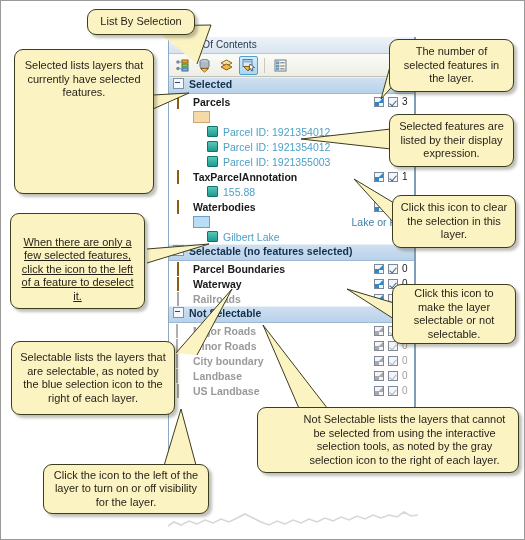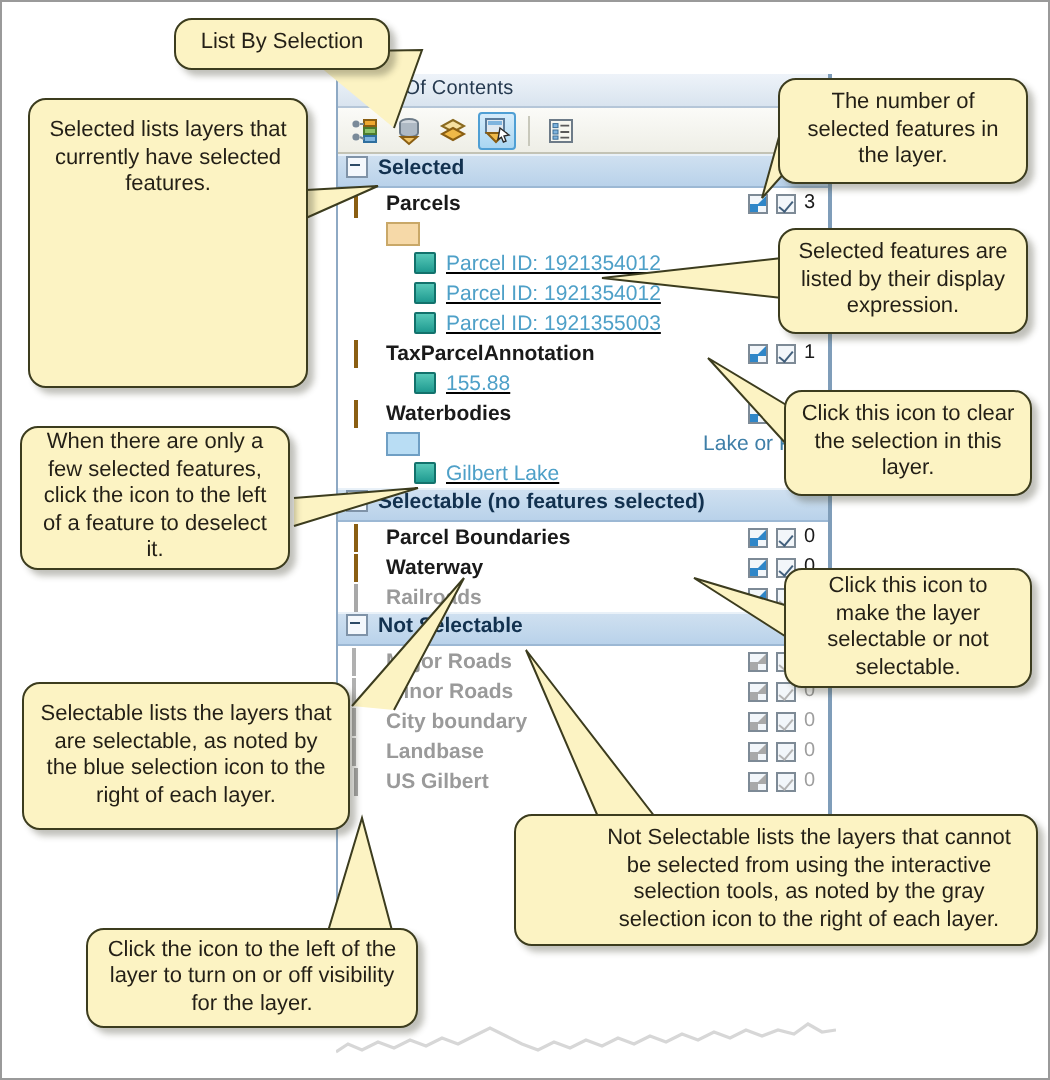--- a/index.html
+++ b/index.html
@@ -69,21 +69,21 @@
     padding-left:4px;position:relative;box-sizing:border-box;
   }
   .row .lbl{flex:1 1 auto;white-space:nowrap;overflow:hidden;}
   .row.lyr .lbl{font-weight:bold;color:#1a1a1a;}
   .row.lyr.dim .lbl{color:#9a9a9a;}
   .row.sub .lbl{color:#3f7fa8;font-weight:normal;}
   .row.sub.feat .lbl{color:#4ea0c8;}
 
   .ind1{padding-left:6px;}
   .ind2{padding-left:24px;text-align:right;}
-  .ind3{padding-left:38px;text-decoration:underline;}
+  .ind3{padding-left:38px;}
 
   
   .lyr-ico{width:13px;height:12px;margin-right:5px;flex:0 0 auto;position:relative;}
   .dia{
     width:9px;height:9px;background:#f0a830;border:1px solid #8a5e12;
     transform:rotate(45deg);margin:2px 0 0 2px;
   }
   .dia.in{box-shadow:inset 0 0 0 2px #fff3d8;}
   .dia.dimc{background:#d8d8d8;border-color:#a8a8a8;}
   .road{
@@ -350,21 +350,21 @@
       <span class="lyr-ico"><span class="road d2"></span></span>
       <span class="lbl">Landbase</span>
       <span class="icons">
         <span class="sq gray"></span>
         <span class="sq chk dimi"></span>
         <span class="cnt dimi">0</span>
       </span>
     </div>
     <div class="row lyr ind1 dim">
       <span class="lyr-ico"><span class="dia dimc"></span></span>
-      <span class="lbl">US Gilbert</span>
+      <span class="lbl">US Landbase</span>
       <span class="icons">
         <span class="sq gray"></span>
         <span class="sq chk dimi"></span>
         <span class="cnt dimi">0</span>
       </span>
     </div>
 
   </div>
 </div>
 
@@ -401,21 +401,21 @@
 </svg>
 
 <div class="callout" style="left:46px;top:8px;width:108px;height:26px;display:flex;align-items:center;justify-content:center;margin-left:40px;">
   <span>List By Selection</span>
 </div>
 
 <div class="callout" style="left:13px;top:48px;width:140px;height:145px;padding-top:9px;">
   <p>Selected lists layers that currently have selected features.</p>
 </div>
 
-<div class="callout" style="left:9px;top:212px;width:135px;height:72px;display:flex;align-items:center;justify-content:center;">
+<div class="callout" style="left:9px;top:212px;width:135px;height:96px;display:flex;align-items:flex-end;justify-content:center;text-decoration:underline;">
   <span>When there are only a few selected features, click the icon to the left of a feature to deselect it.</span>
 </div>
 
 <div class="callout" style="left:10px;top:340px;width:164px;height:74px;display:flex;align-items:center;justify-content:center;">
   <span>Selectable lists the layers that are selectable, as noted by the blue selection icon to the right of each layer.</span>
 </div>
 
 <div class="callout" style="left:42px;top:463px;width:166px;height:50px;display:flex;align-items:center;justify-content:center;">
   <span>Click the icon to the left of the layer to turn on or off visibility for the layer.</span>
 </div>

